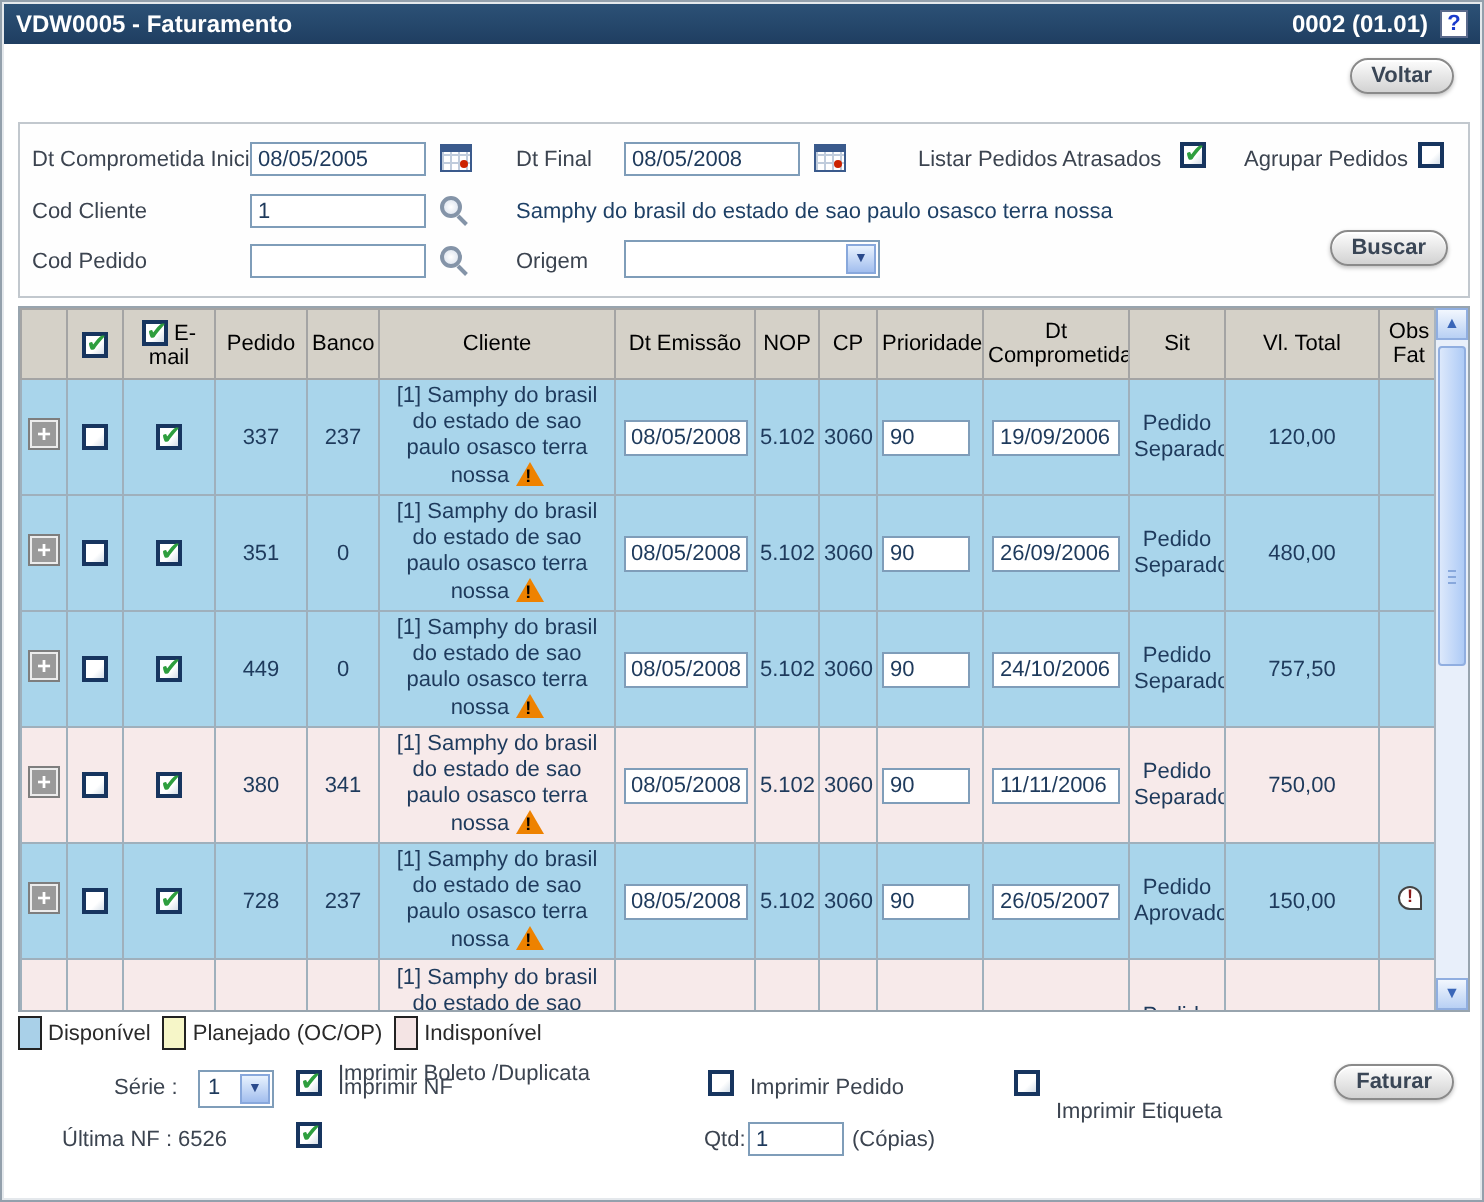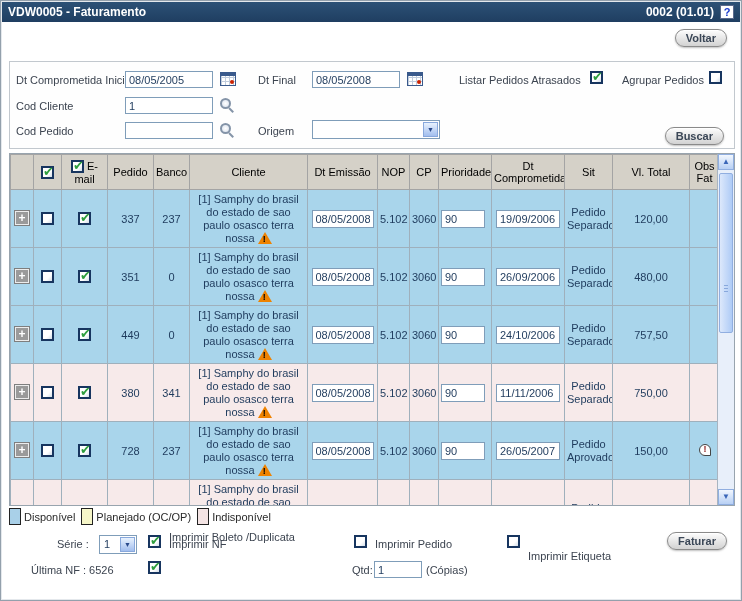--- a/index.html
+++ b/index.html
@@ -35,21 +35,21 @@
   .btn {
     position:absolute;
     min-width:50px; height:18px; padding:0 10px;
     border:1px solid #8A8A8A; border-radius:9px;
     background:linear-gradient(#FDFDFD,#D2D2D2);
     box-shadow:0 1px 2px rgba(0,0,0,.25), inset 0 1px 0 #fff;
     font-weight:bold; font-size:11px; color:#3A4656;
     text-align:center; line-height:16px; cursor:default;
   }
   .btn-voltar { right:14px; top:28px; }
-  .btn-buscar { right:10px; top:65px; }
+  .btn-buscar { right:10px; top:53px; }
   .btn-faturar { right:14px; top:531px;margin-left:43px; }
   
   .filter-box {
     position:absolute; left:8px; top:60px; width:726px; height:88px;
     border:1px solid #C2C8CE; background:#FEFEFE;
   }
   .flabel { position:absolute; white-space:nowrap; color:#3C4450; }
   .txt {
     position:absolute; height:17px; border:1px solid #7F9DB9;
     background:#fff; font-family:"Liberation Sans",sans-serif;
@@ -217,20 +217,21 @@
 
     <span class="flabel" style="left:449px; top:12px;">Listar Pedidos Atrasados</span>
     <span class="cb cb-abs" style="left:580px; top:9px;" data-checked="true"></span>
 
     <span class="flabel" style="left:612px; top:12px;">Agrupar Pedidos</span>
     <span class="cb cb-abs" style="left:699px; top:9px;" data-checked="false"></span>
 
     <span class="flabel" style="left:6px; top:38px;">Cod Cliente</span>
     <input class="txt" style="left: 115px; top: 35px; width: 88px;" value="1">
     <span class="mag-icon" style="left:209px; top:35px;"></span>
+    <span class="cliente-nome-line" style="left:248px; top:38px;">Samphy do brasil do estado de sao paulo osasco terra nossa</span>
 
     <span class="flabel" style="left:6px; top:63px;">Cod Pedido</span>
     <input class="txt" style="left: 115px; top: 60px; width: 88px;" value="">
     <span class="mag-icon" style="left:209px; top:60px;"></span>
 
     <span class="flabel" style="left:248px; top:63px;">Origem</span>
     <div class="combo" style="left:302px; top:58px; width:128px;">
       <span class="combo-value"></span>
       <span class="combo-arrow">▼</span>
     </div>

